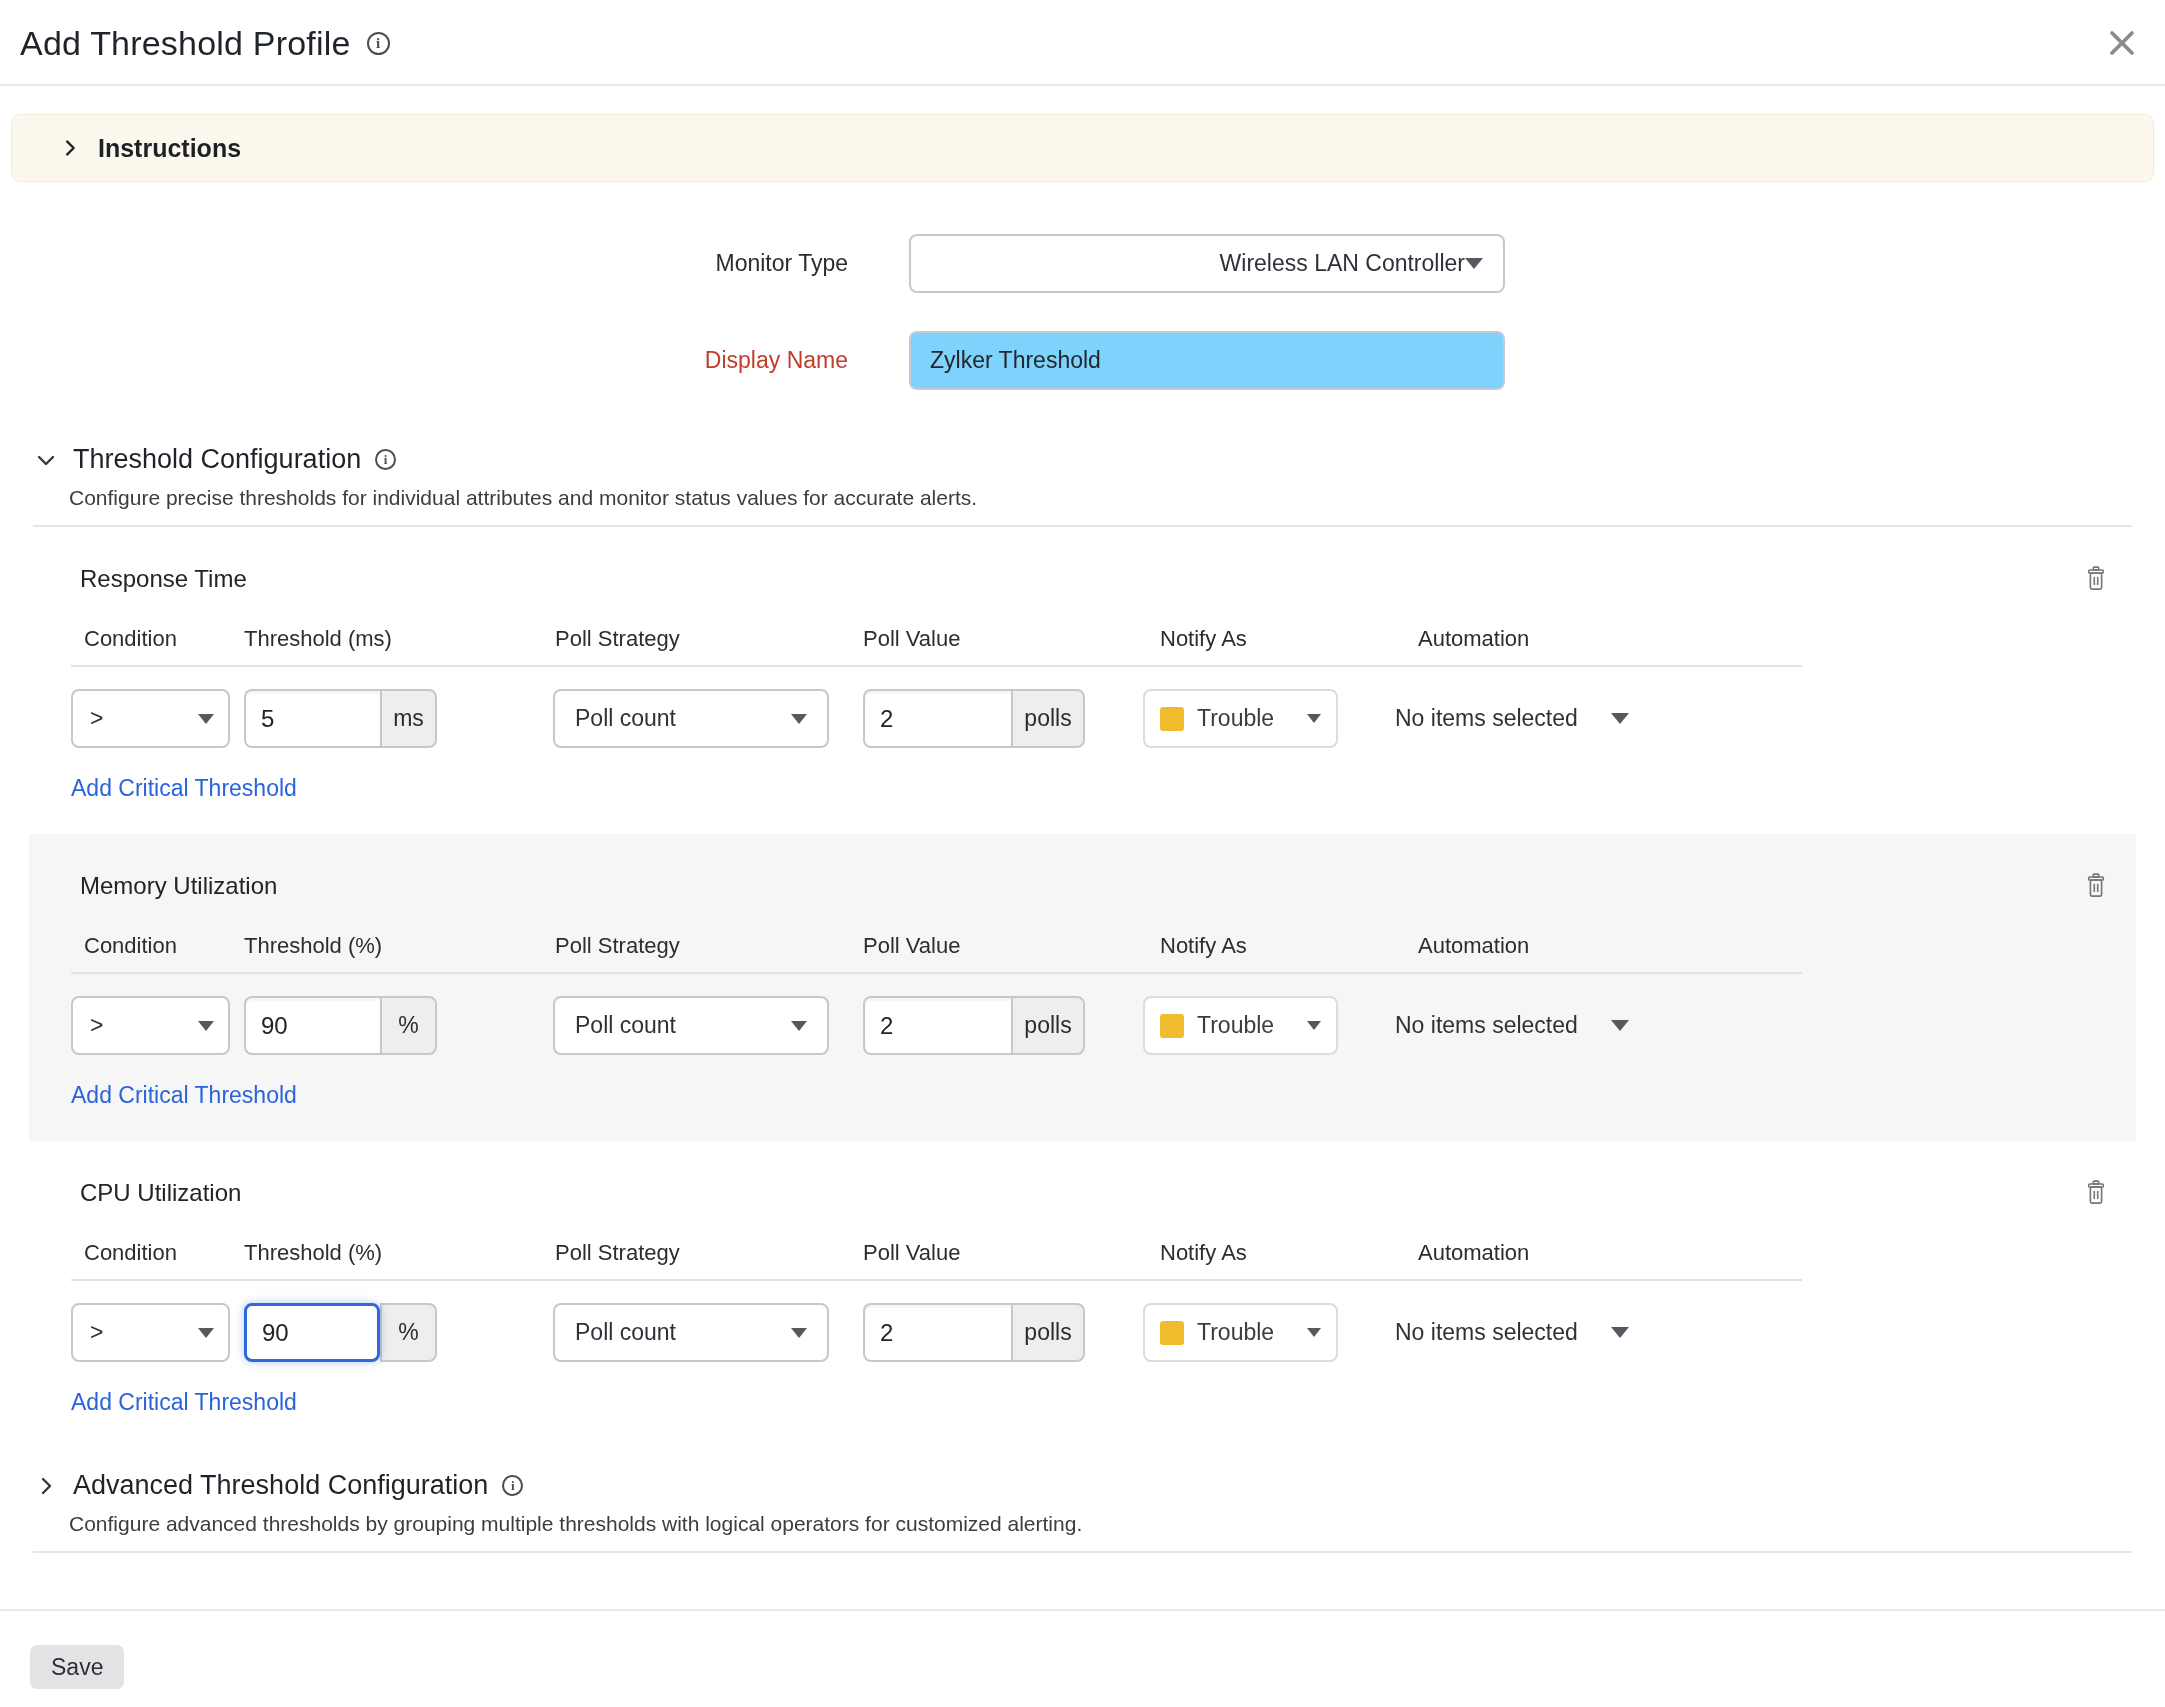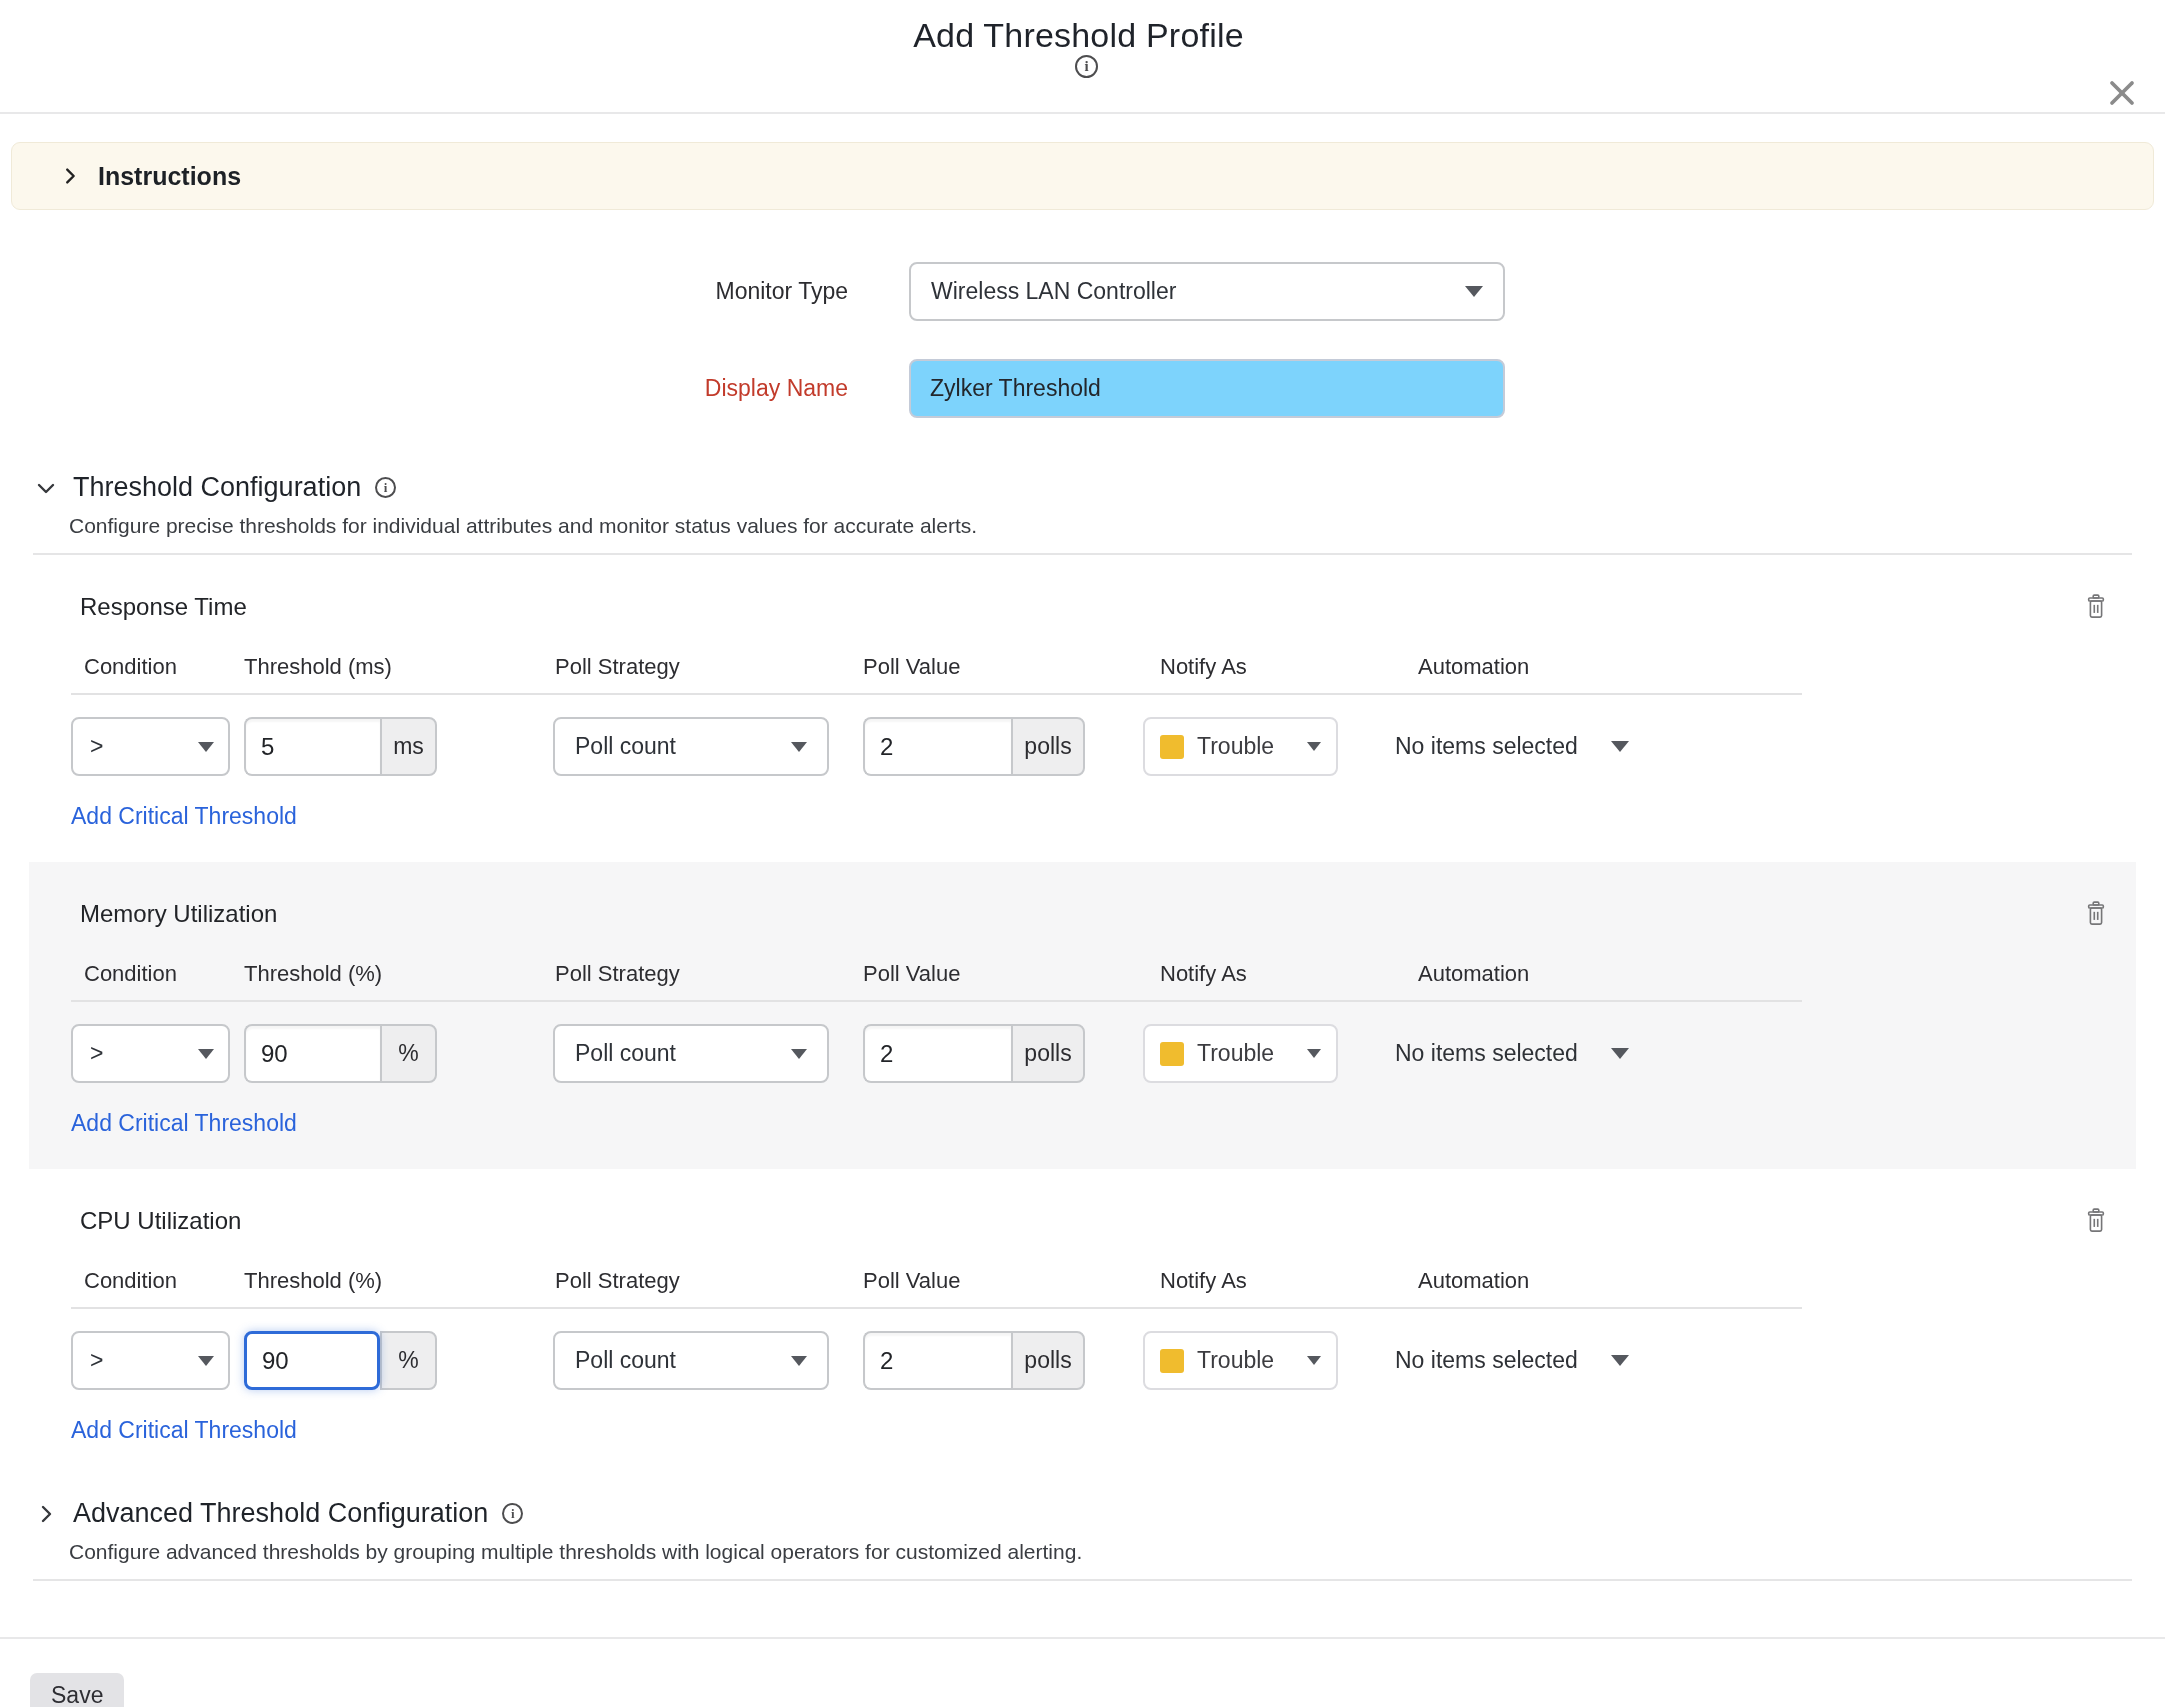--- a/index.html
+++ b/index.html
@@ -1,21 +1,21 @@
 <!DOCTYPE html>
 <html><head>
 <meta charset="utf-8">
 <style>
   * { margin:0; padding:0; box-sizing:border-box; }
   html,body { width:2165px; height:1707px; background:#ffffff;
     font-family:"Liberation Sans","DejaVu Sans",sans-serif; color:#26262b; overflow:hidden; }
 
   
-  .dialog-header { height:114px; display:flex; align-items:center; padding:16px 28px 0 20px;
-    border-bottom:2px solid #e8e8e9;flex-direction:column; }
+  .dialog-header { height:86px; display:flex; align-items:center; padding:2px 28px 0 20px;
+    border-bottom:2px solid #e8e8e9; }
   .dialog-title { font-size:34px; font-weight:500; color:#1f232a; letter-spacing:0.2px; }
   .info-icon { width:23px; height:23px; border:2px solid #4d4d4f; border-radius:50%;
     display:inline-flex; align-items:center; justify-content:center; font-size:15px;
     color:#4d4d4f; font-weight:700; margin-left:16px; flex:0 0 auto; font-family:"Liberation Serif",serif; }
   .close-btn { margin-left:auto; background:none; border:none; cursor:pointer; line-height:0; }
 
   
   .instructions { margin:28px 11px 0; height:68px; background:#fcf8ed; border:1px solid #f0ead8;
     border-radius:9px; display:flex; align-items:center; padding-left:47px; cursor:pointer; }
   .instructions-label { font-size:25px; font-weight:700; color:#1d2126; margin-left:17px; }
@@ -23,21 +23,21 @@
   
   .form-row { display:flex; align-items:center; margin-top:38px; }
   .form-row.first { margin-top:52px; }
   .form-label { width:848px; text-align:right; font-size:23px; color:#2c2c30; }
   .form-label.required { color:#c23b2b; }
   .form-control { margin-left:61px; }
 
   .select { background:#fff; border:2px solid #c6c8cb; border-radius:8px; height:59px;
     display:flex; align-items:center; justify-content:space-between; padding:0 20px;
     font-size:23px; color:#2e3238; cursor:pointer; }
-  .select-wide { width:596px; }
+  .select-wide { width:596px;justify-content:flex-end; }
   .caret { width:0; height:0; border-left:9px solid transparent; border-right:9px solid transparent;
     border-top:11px solid #55585e; flex:0 0 auto; }
   .caret.sm { border-left-width:8px; border-right-width:8px; border-top-width:10px; }
 
   .text-field { width:596px; height:59px; border:2px solid #c4cbd8; background:#7dd3fc;
     border-radius:8px; padding:0 19px; font-size:23px; color:#23262b; font-family:inherit; outline:none; }
 
   
   .section-head { display:flex; align-items:center; padding-left:34px; margin-top:54px; cursor:pointer; }
   .section-title { font-size:27px; font-weight:500; color:#1f2329; margin-left:15px; }

